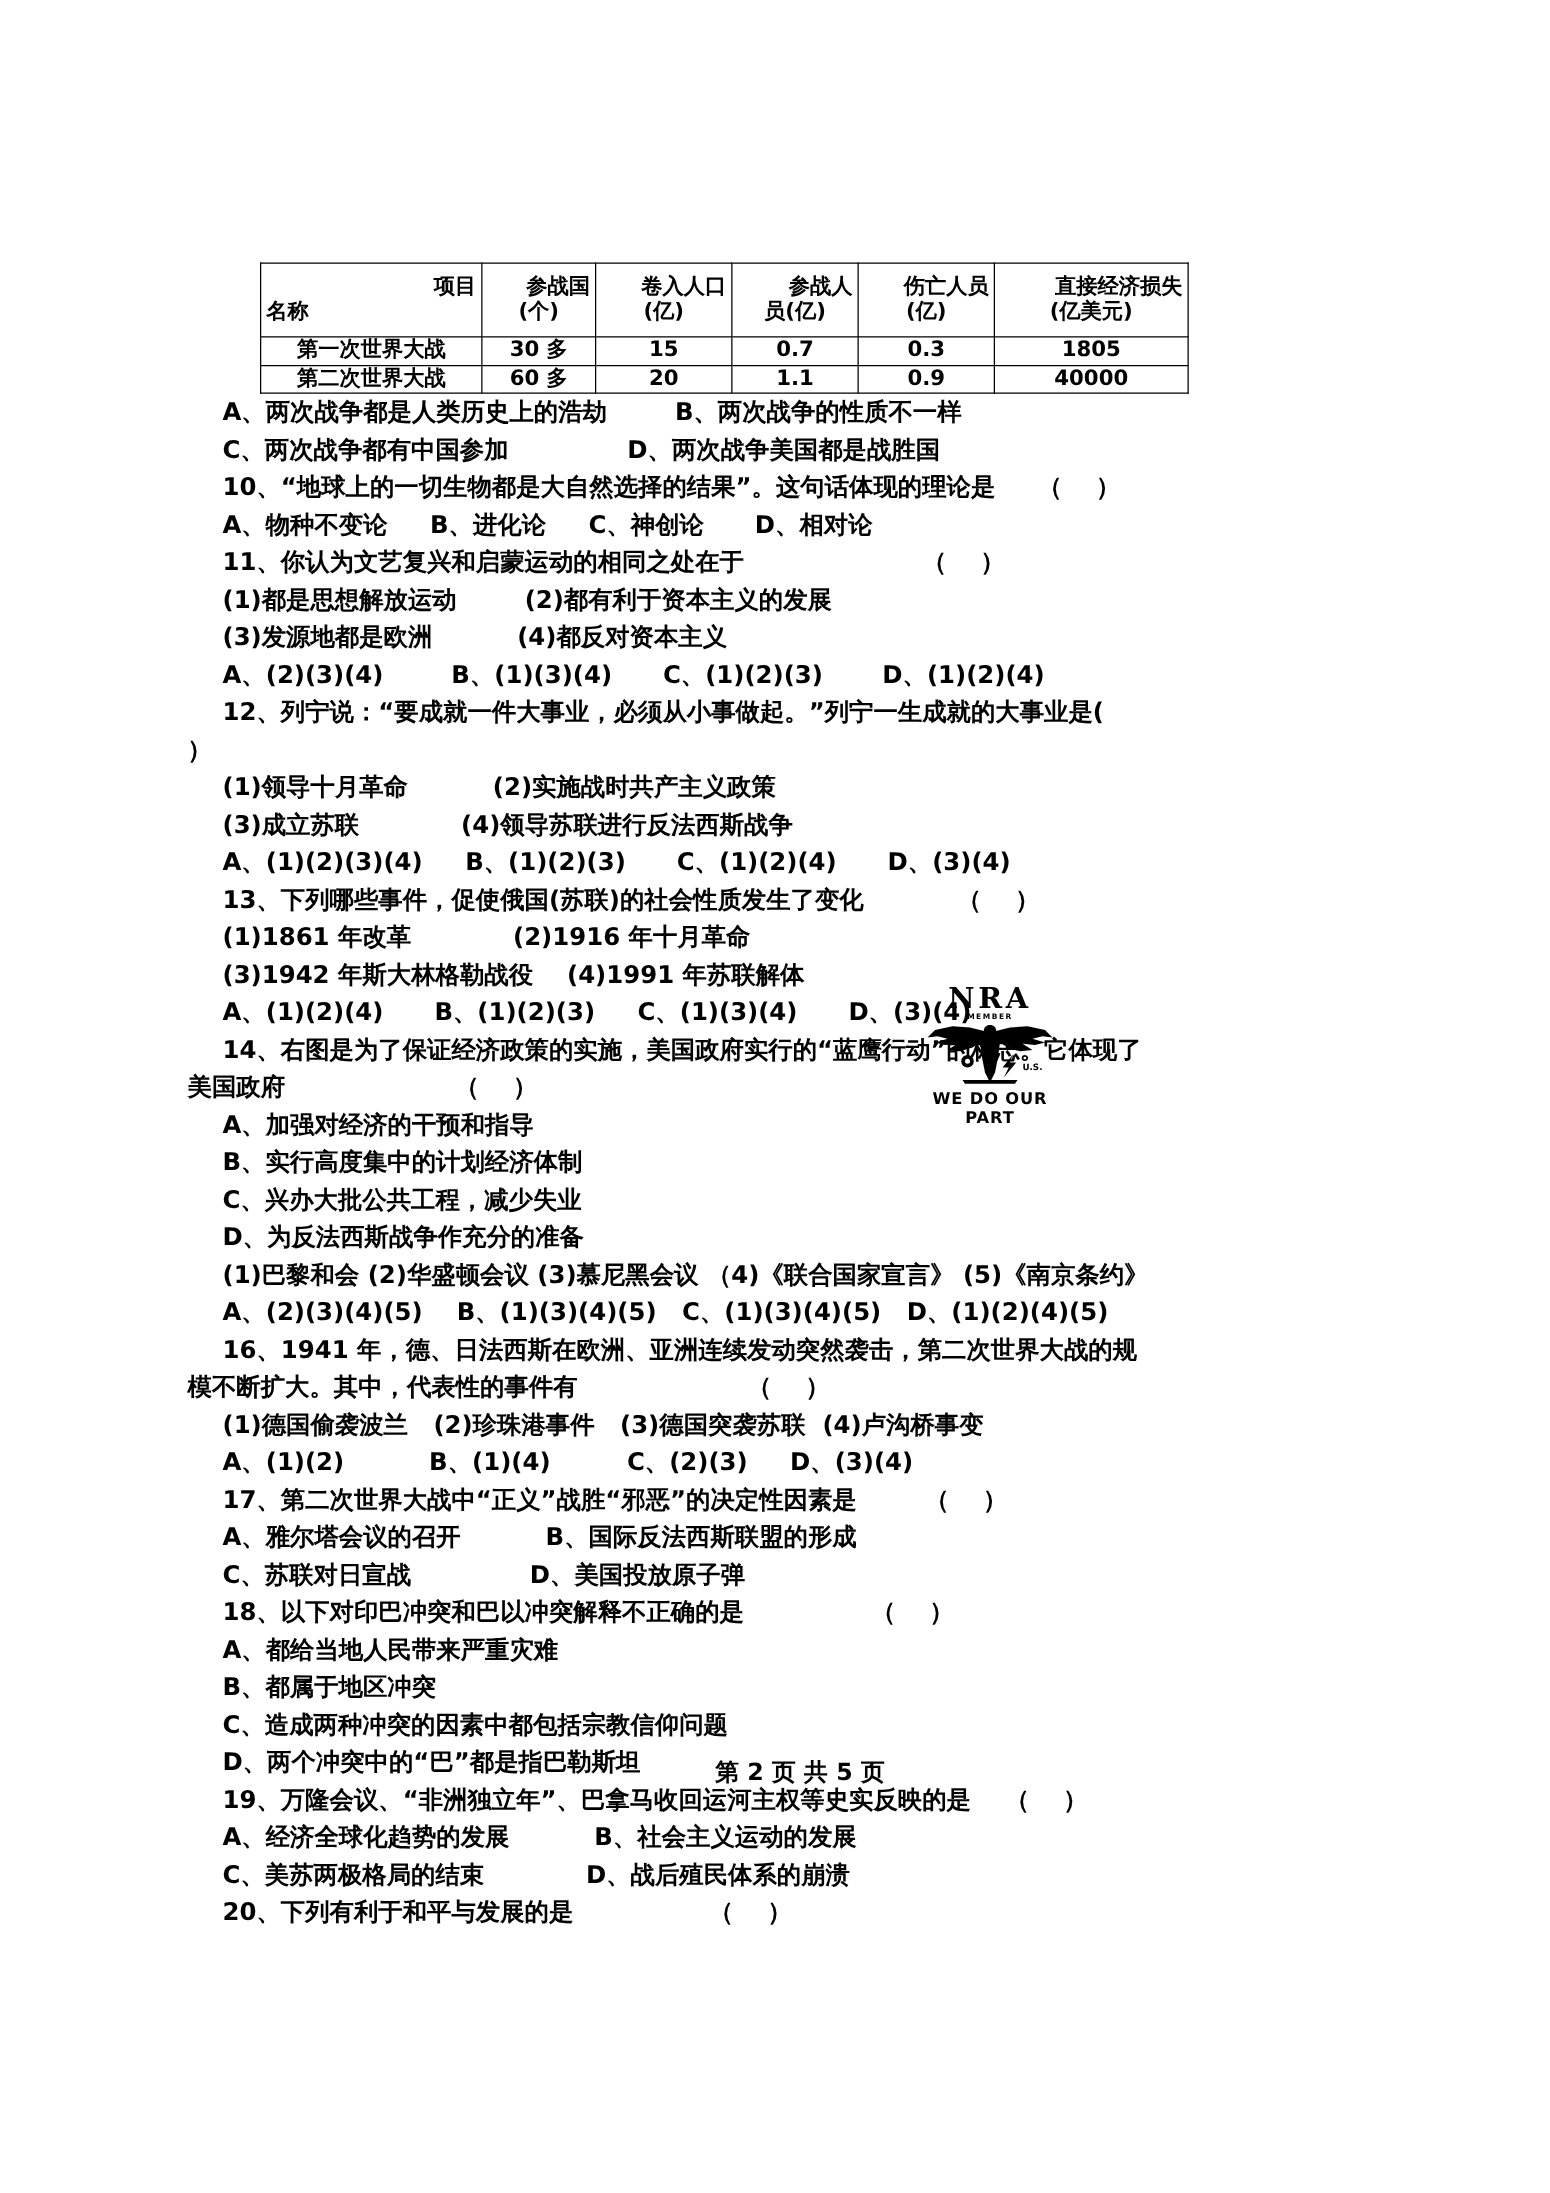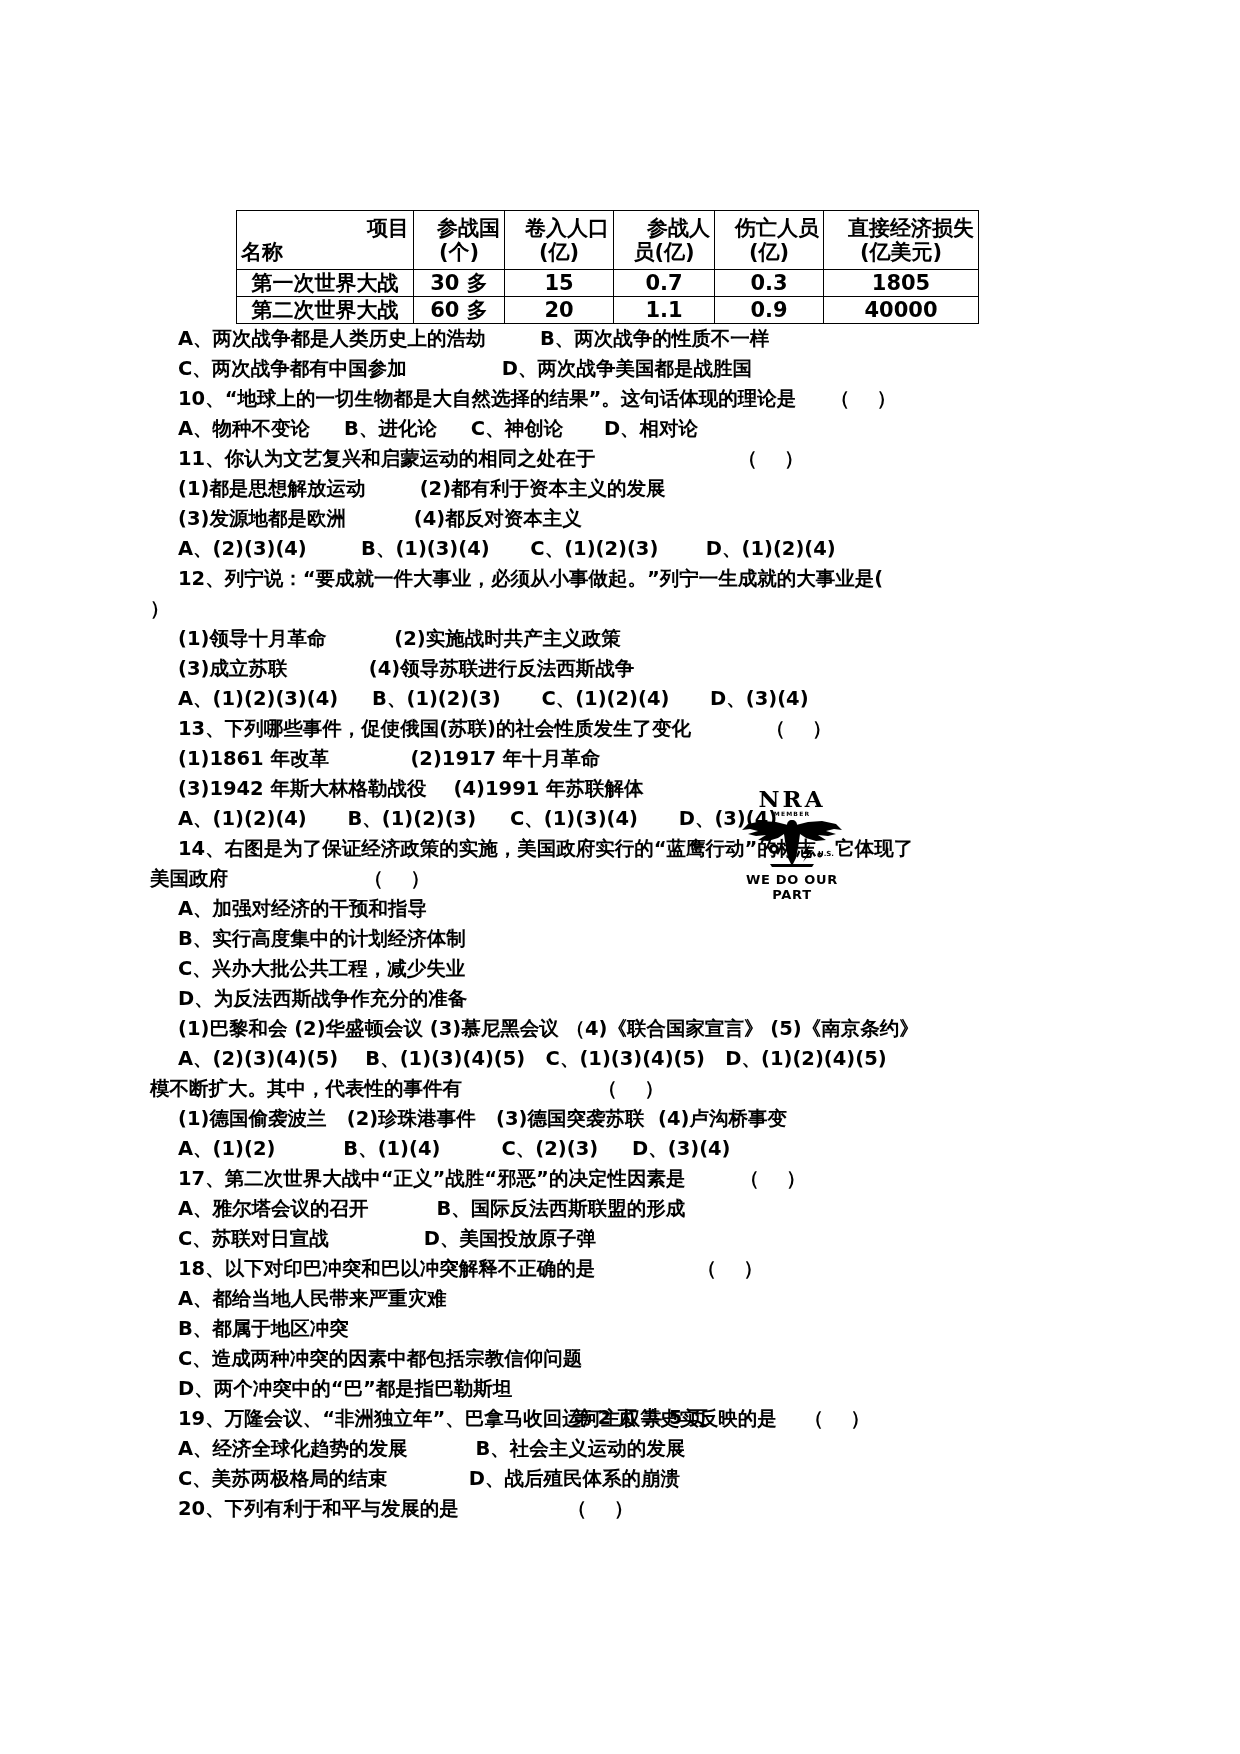--- a/index.html
+++ b/index.html
@@ -25,23 +25,23 @@
   .content {
     position: absolute;
     left: 150px;
     top: 210px;
     width: 940px;
   }
 
   
   table.stat {
     border-collapse: collapse;
-    margin-left: 86px;
+    margin-left: 58px;
     margin-top: 0;
-    font-size: 21px;
+    font-size: 17px;
     font-weight: bold;
     line-height: 1.15;
   }
   table.stat td, table.stat th {
     border: 1.5px solid #000;
     padding: 1px 4px;
     text-align: center;
     vertical-align: middle;
     font-weight: bold;
     white-space: nowrap;
@@ -208,31 +208,32 @@
         <div class="line indent">11、你认为文艺复兴和启蒙运动的相同之处在于                     （    ）</div>
         <div class="line indent">(1)都是思想解放运动        (2)都有利于资本主义的发展</div>
         <div class="line indent">(3)发源地都是欧洲          (4)都反对资本主义</div>
         <div class="line indent">A、(2)(3)(4)        B、(1)(3)(4)      C、(1)(2)(3)       D、(1)(2)(4)</div>
         <div class="line indent">12、列宁说：“要成就一件大事业，必须从小事做起。”列宁一生成就的大事业是(</div>
         <div class="line noindent">）</div>
         <div class="line indent">(1)领导十月革命          (2)实施战时共产主义政策</div>
         <div class="line indent">(3)成立苏联            (4)领导苏联进行反法西斯战争</div>
         <div class="line indent">A、(1)(2)(3)(4)     B、(1)(2)(3)      C、(1)(2)(4)      D、(3)(4)</div>
         <div class="line indent">13、下列哪些事件，促使俄国(苏联)的社会性质发生了变化           （    ）</div>
-        <div class="line indent">(1)1861 年改革            (2)1917 年十月革命</div>
+        <div class="line indent">(1)1861 年改革            (2)1916 年十月革命</div>
         <div class="line indent">(3)1942 年斯大林格勒战役    (4)1991 年苏联解体</div>
         <div class="line indent">A、(1)(2)(4)      B、(1)(2)(3)     C、(1)(3)(4)      D、(3)(4)</div>
         <div class="line indent">14、右图是为了保证经济政策的实施，美国政府实行的“蓝鹰行动”的标志。它体现了</div>
         <div class="line noindent">美国政府                    （    ）</div>
         <div class="line indent">A、加强对经济的干预和指导</div>
         <div class="line indent">B、实行高度集中的计划经济体制</div>
         <div class="line indent">C、兴办大批公共工程，减少失业</div>
         <div class="line indent">D、为反法西斯战争作充分的准备</div>
         <div class="line indent">(1)巴黎和会 (2)华盛顿会议 (3)慕尼黑会议 （4)《联合国家宣言》 (5)《南京条约》</div>
         <div class="line indent">A、(2)(3)(4)(5)    B、(1)(3)(4)(5)   C、(1)(3)(4)(5)   D、(1)(2)(4)(5)</div>
+        <div class="line indent">16、1941 年，德、日法西斯在欧洲、亚洲连续发动突然袭击，第二次世界大战的规</div>
         <div class="line noindent">模不断扩大。其中，代表性的事件有                    （    ）</div>
         <div class="line indent">(1)德国偷袭波兰   (2)珍珠港事件   (3)德国突袭苏联  (4)卢沟桥事变</div>
         <div class="line indent">A、(1)(2)          B、(1)(4)         C、(2)(3)     D、(3)(4)</div>
         <div class="line indent">17、第二次世界大战中“正义”战胜“邪恶”的决定性因素是        （    ）</div>
         <div class="line indent">A、雅尔塔会议的召开          B、国际反法西斯联盟的形成</div>
         <div class="line indent">C、苏联对日宣战              D、美国投放原子弹</div>
         <div class="line indent">18、以下对印巴冲突和巴以冲突解释不正确的是               （    ）</div>
         <div class="line indent">A、都给当地人民带来严重灾难</div>
         <div class="line indent">B、都属于地区冲突</div>
         <div class="line indent">C、造成两种冲突的因素中都包括宗教信仰问题</div>

